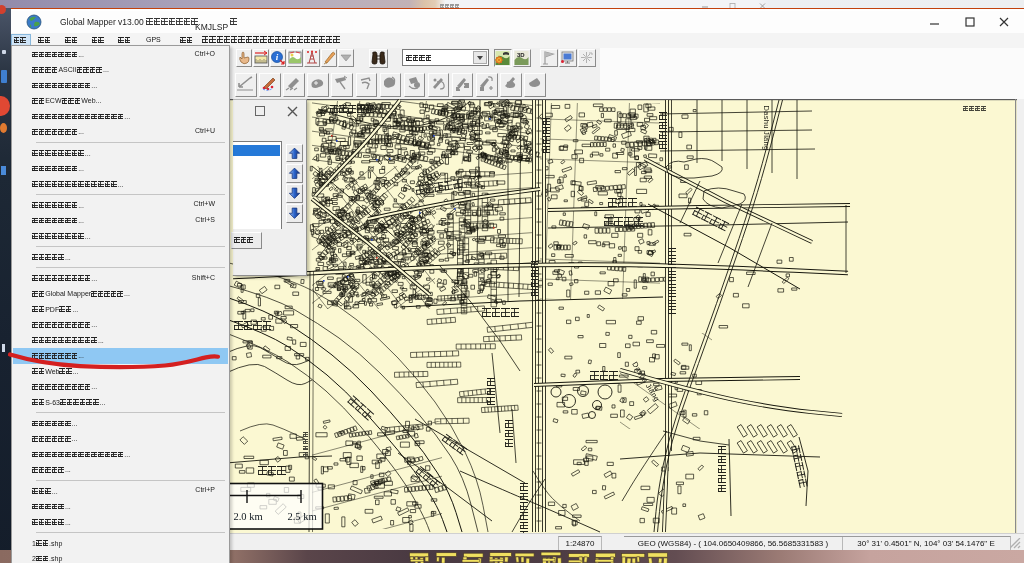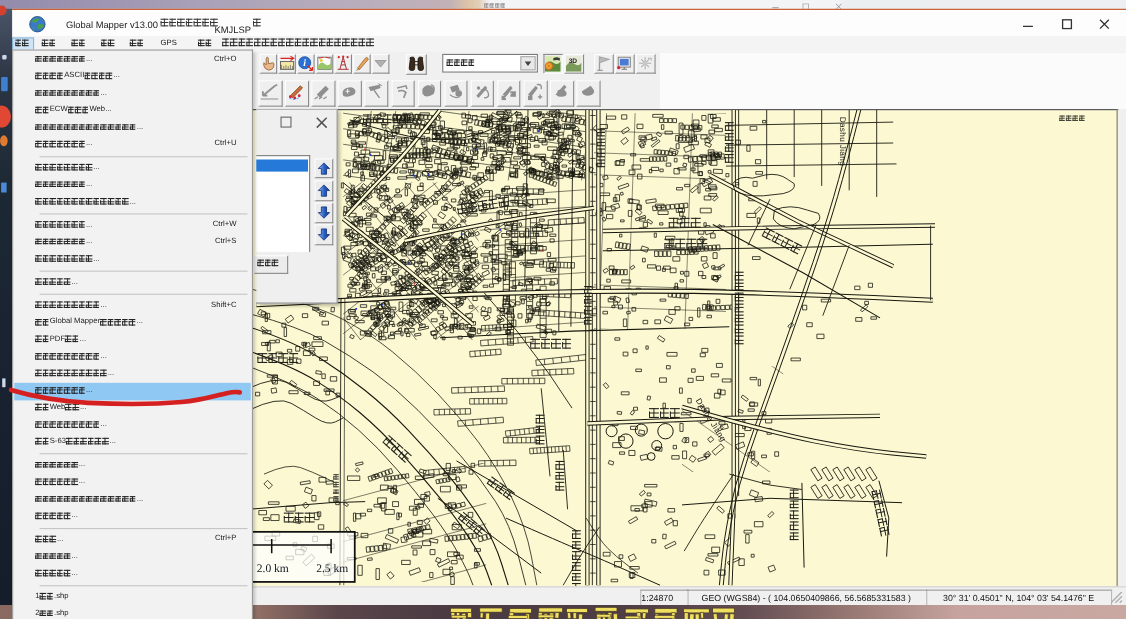--- a/index.html
+++ b/index.html
@@ -480,21 +480,21 @@
           <div style="height:9.7px"><i class="g k4"></i></div>
           <div style="height:9.7px"><i class="g k4"></i></div>
           <div style="height:9.7px"><i class="g k4"></i></div>
         </div>
         <div style="position:absolute;left:795px;top:441px;white-space:nowrap;transform:rotate(78deg);transform-origin:left center;"><i class="g k4"></i><i class="g k4"></i><i class="g k4"></i><i class="g k4"></i><i class="g k4"></i></div>
         <div style="position:absolute;left:234px;top:321px;white-space:nowrap;"><i class="g k1"></i><i class="g k1"></i><i class="g k1"></i><i class="g k1"></i></div>
         <div style="position:absolute;left:963px;top:104px;white-space:nowrap;"><i class="g k6"></i><i class="g k6"></i><i class="g k6"></i><i class="g k6"></i></div>
       </div>
   </div>
   <div class="abs" style="left:0;top:524px;width:100%;height:18px;background:#f0f0f0;border-top:1px solid #d0d0d0;font:8px 'Liberation Sans';color:#111;">
-    <div class="abs" style="left:571px;top:1.5px;width:42px;height:13px;border:1px solid #b8b8b8;border-top-color:#9a9a9a;line-height:13px;">1:24870</div>
+    <div class="abs" style="left:547px;top:1.5px;width:42px;height:13px;border:1px solid #b8b8b8;border-top-color:#9a9a9a;line-height:13px;text-align:center;">1:24870</div>
     <div class="abs" style="left:613px;top:1.5px;width:218px;height:13px;border:1px solid #b8b8b8;border-left:none;border-top-color:#9a9a9a;line-height:13px;text-align:center;">GEO (WGS84) - ( 104.0650409866, 56.5685331583 )</div>
     <div class="abs" style="left:831px;top:1.5px;width:168px;height:13px;border:1px solid #b8b8b8;border-left:none;border-top-color:#9a9a9a;line-height:13px;text-align:center;">30° 31' 0.4501" N, 104° 03' 54.1476" E</div>
     <svg class="abs" style="left:999px;top:4px" width="11" height="11">
         <path d="M10,0 L0,10 M10,4 L4,10 M10,8 L8,10" stroke="#b0b0b0" stroke-width="1.3"></path>
       </svg>
   </div>
 </div>
 <div class="abs" style="left:0;top:0;width:0;height:0;">
     <div style="position:absolute;left:236px;top:48.5px;width:16px;height:18px;background:#efefef;border:1px solid;border-color:#fdfdfd #8a8a8a #8a8a8a #fdfdfd;box-sizing:border-box;"><svg width="14" height="16" viewBox="0 0 14 16">
         <path d="M4,12 Q2,9 3,7 L5,9 L5,4 Q5,2 6,2 Q7,2 7,4 L7,8 L11,7 Q12,7 12,9 Q12,12 10,13 Q7,15 4,12Z" fill="#e8b88a" stroke="#8a5a2a" stroke-width="0.7"></path>

